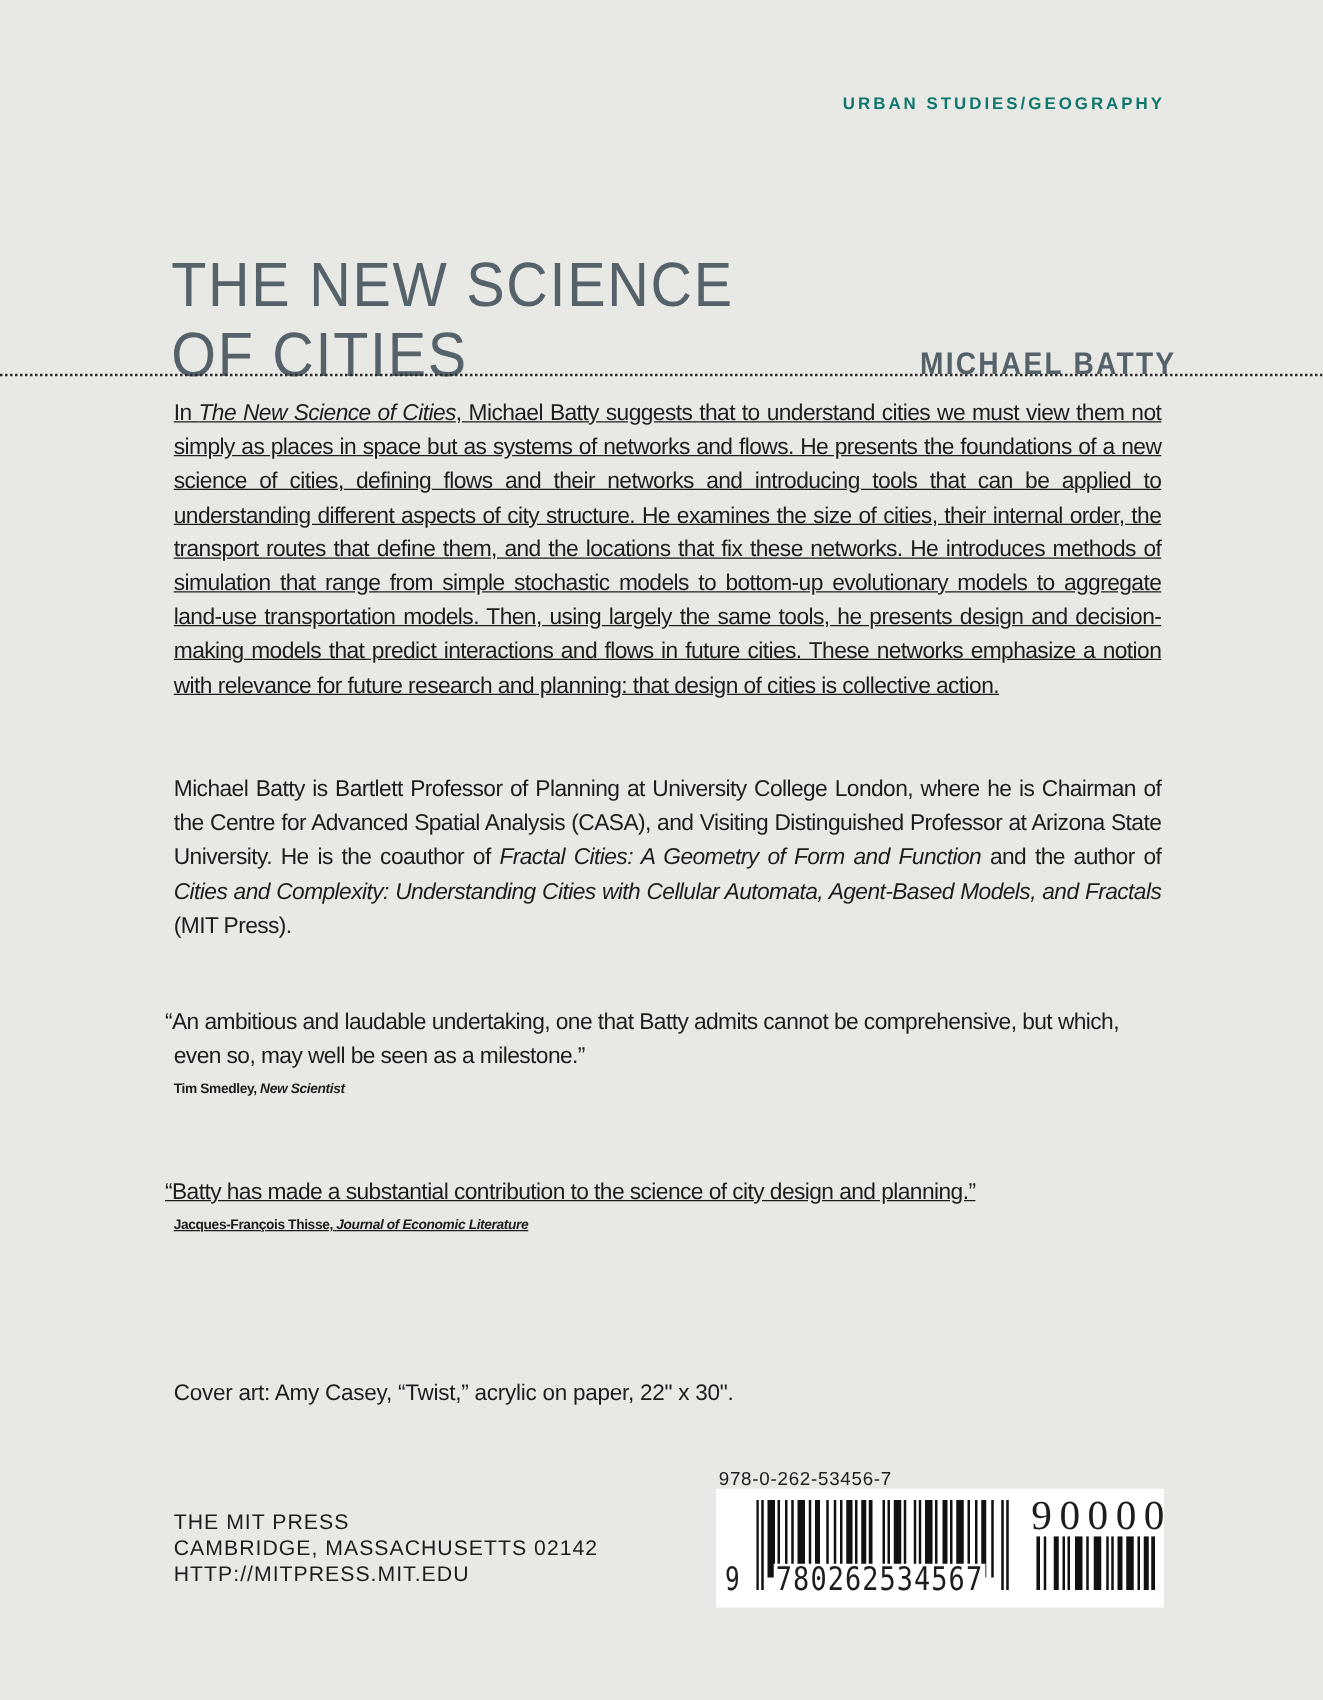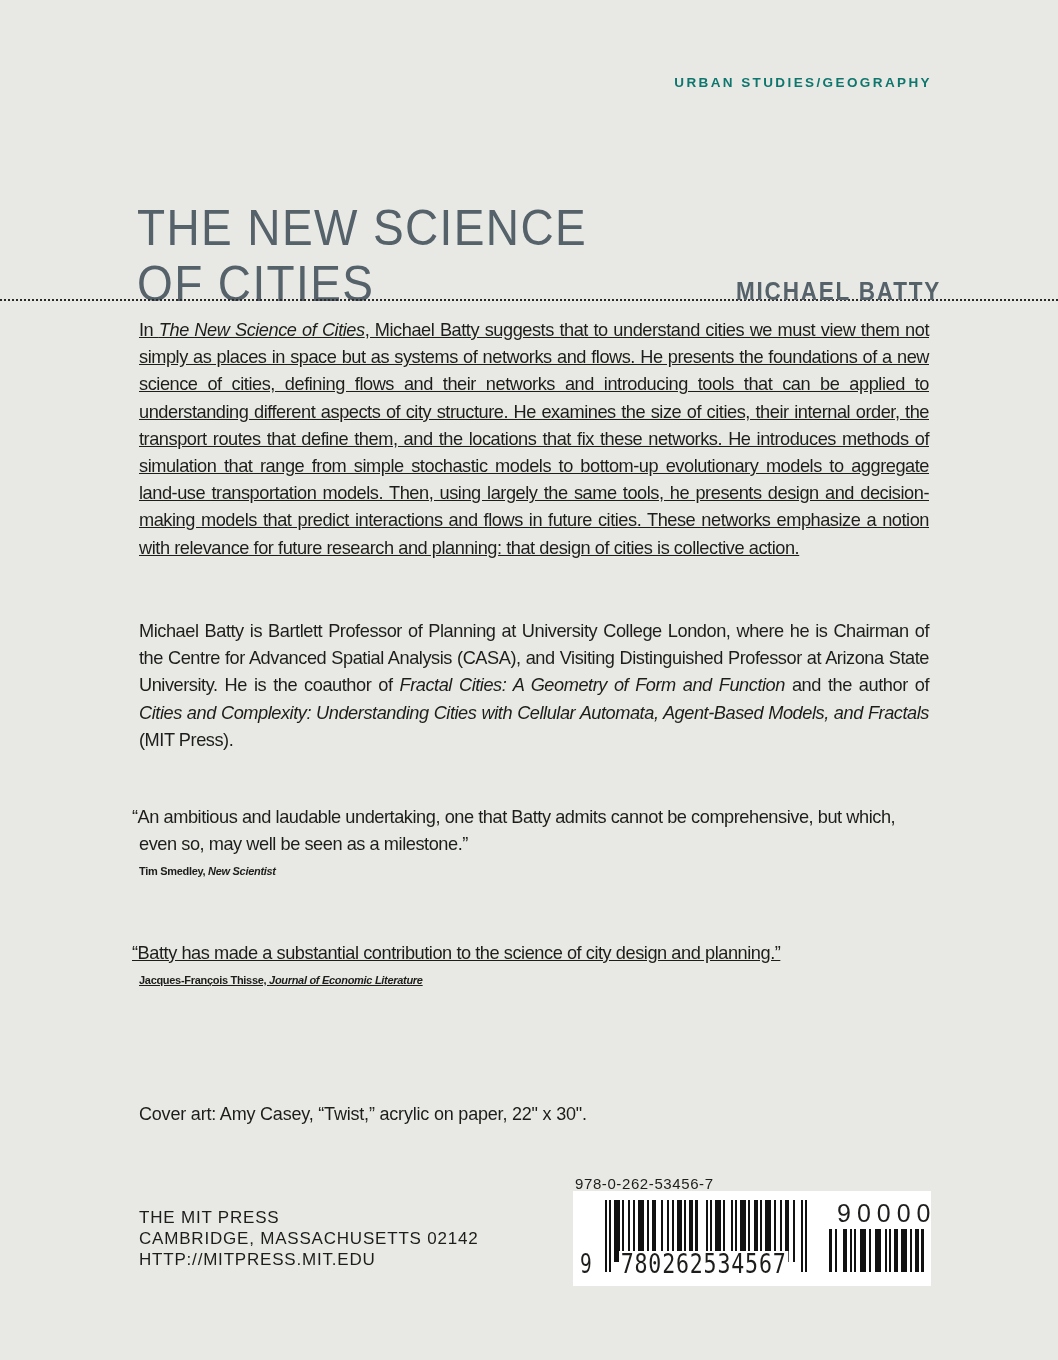--- a/index.html
+++ b/index.html
@@ -76,22 +76,22 @@
       transform: scaleX(0.75); transform-origin: left top;
     }
     .bc-digits-main {
       position: absolute; left: 46px; top: 60px; font-size: 26px;
       font-family: "DejaVu Sans Mono", monospace; line-height: 26px;
       letter-spacing: 1px;
       transform: scaleX(0.83); transform-origin: left top;
       background: #fff; padding: 0 2px;
     }
     .bc-addon-digits {
-      position: absolute; left: 264px; top: 9px; font-size: 25px;
-      font-family: Liberation Sans, sans-serif; line-height: 26px;
+      position: absolute; left: 252px; top: 9px; font-size: 33px;
+      font-family: Liberation Serif, serif; line-height: 26px;
       letter-spacing: 6px;
     }
     em { font-style: italic; }
   </style>
 </head>
 <body>
 
 <div class="category">URBAN STUDIES/GEOGRAPHY</div>
 
 <div class="title">

